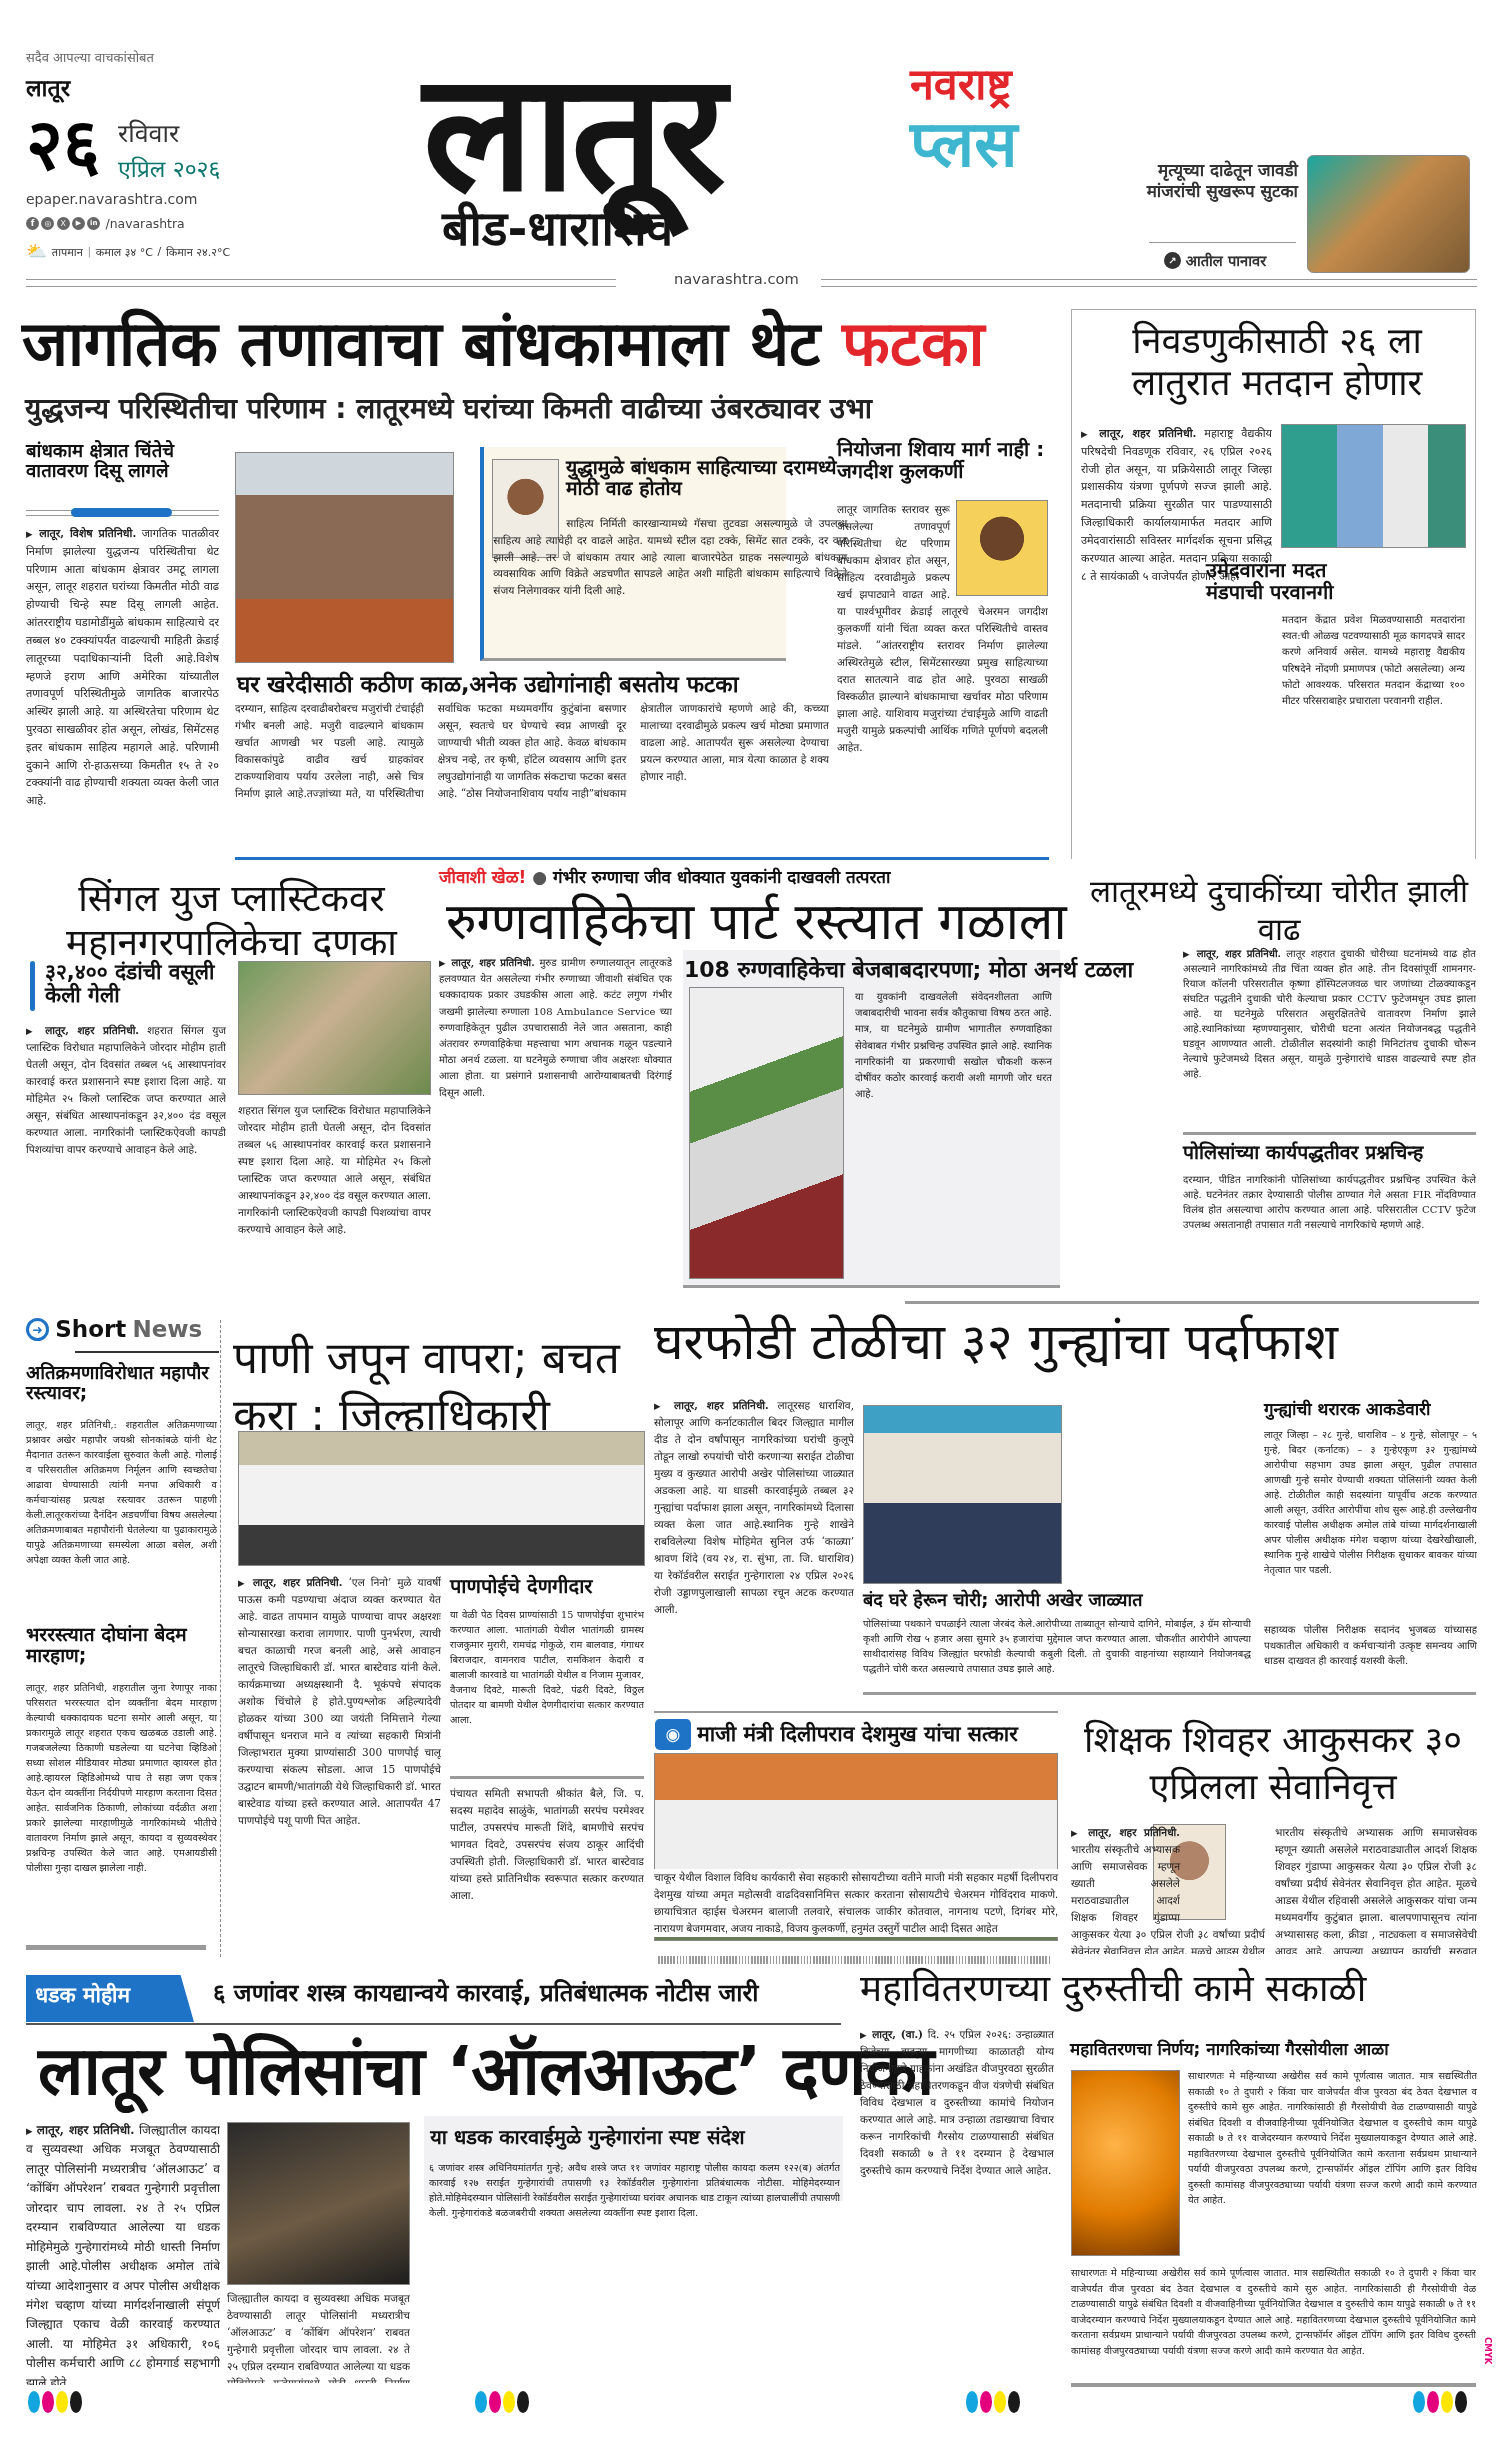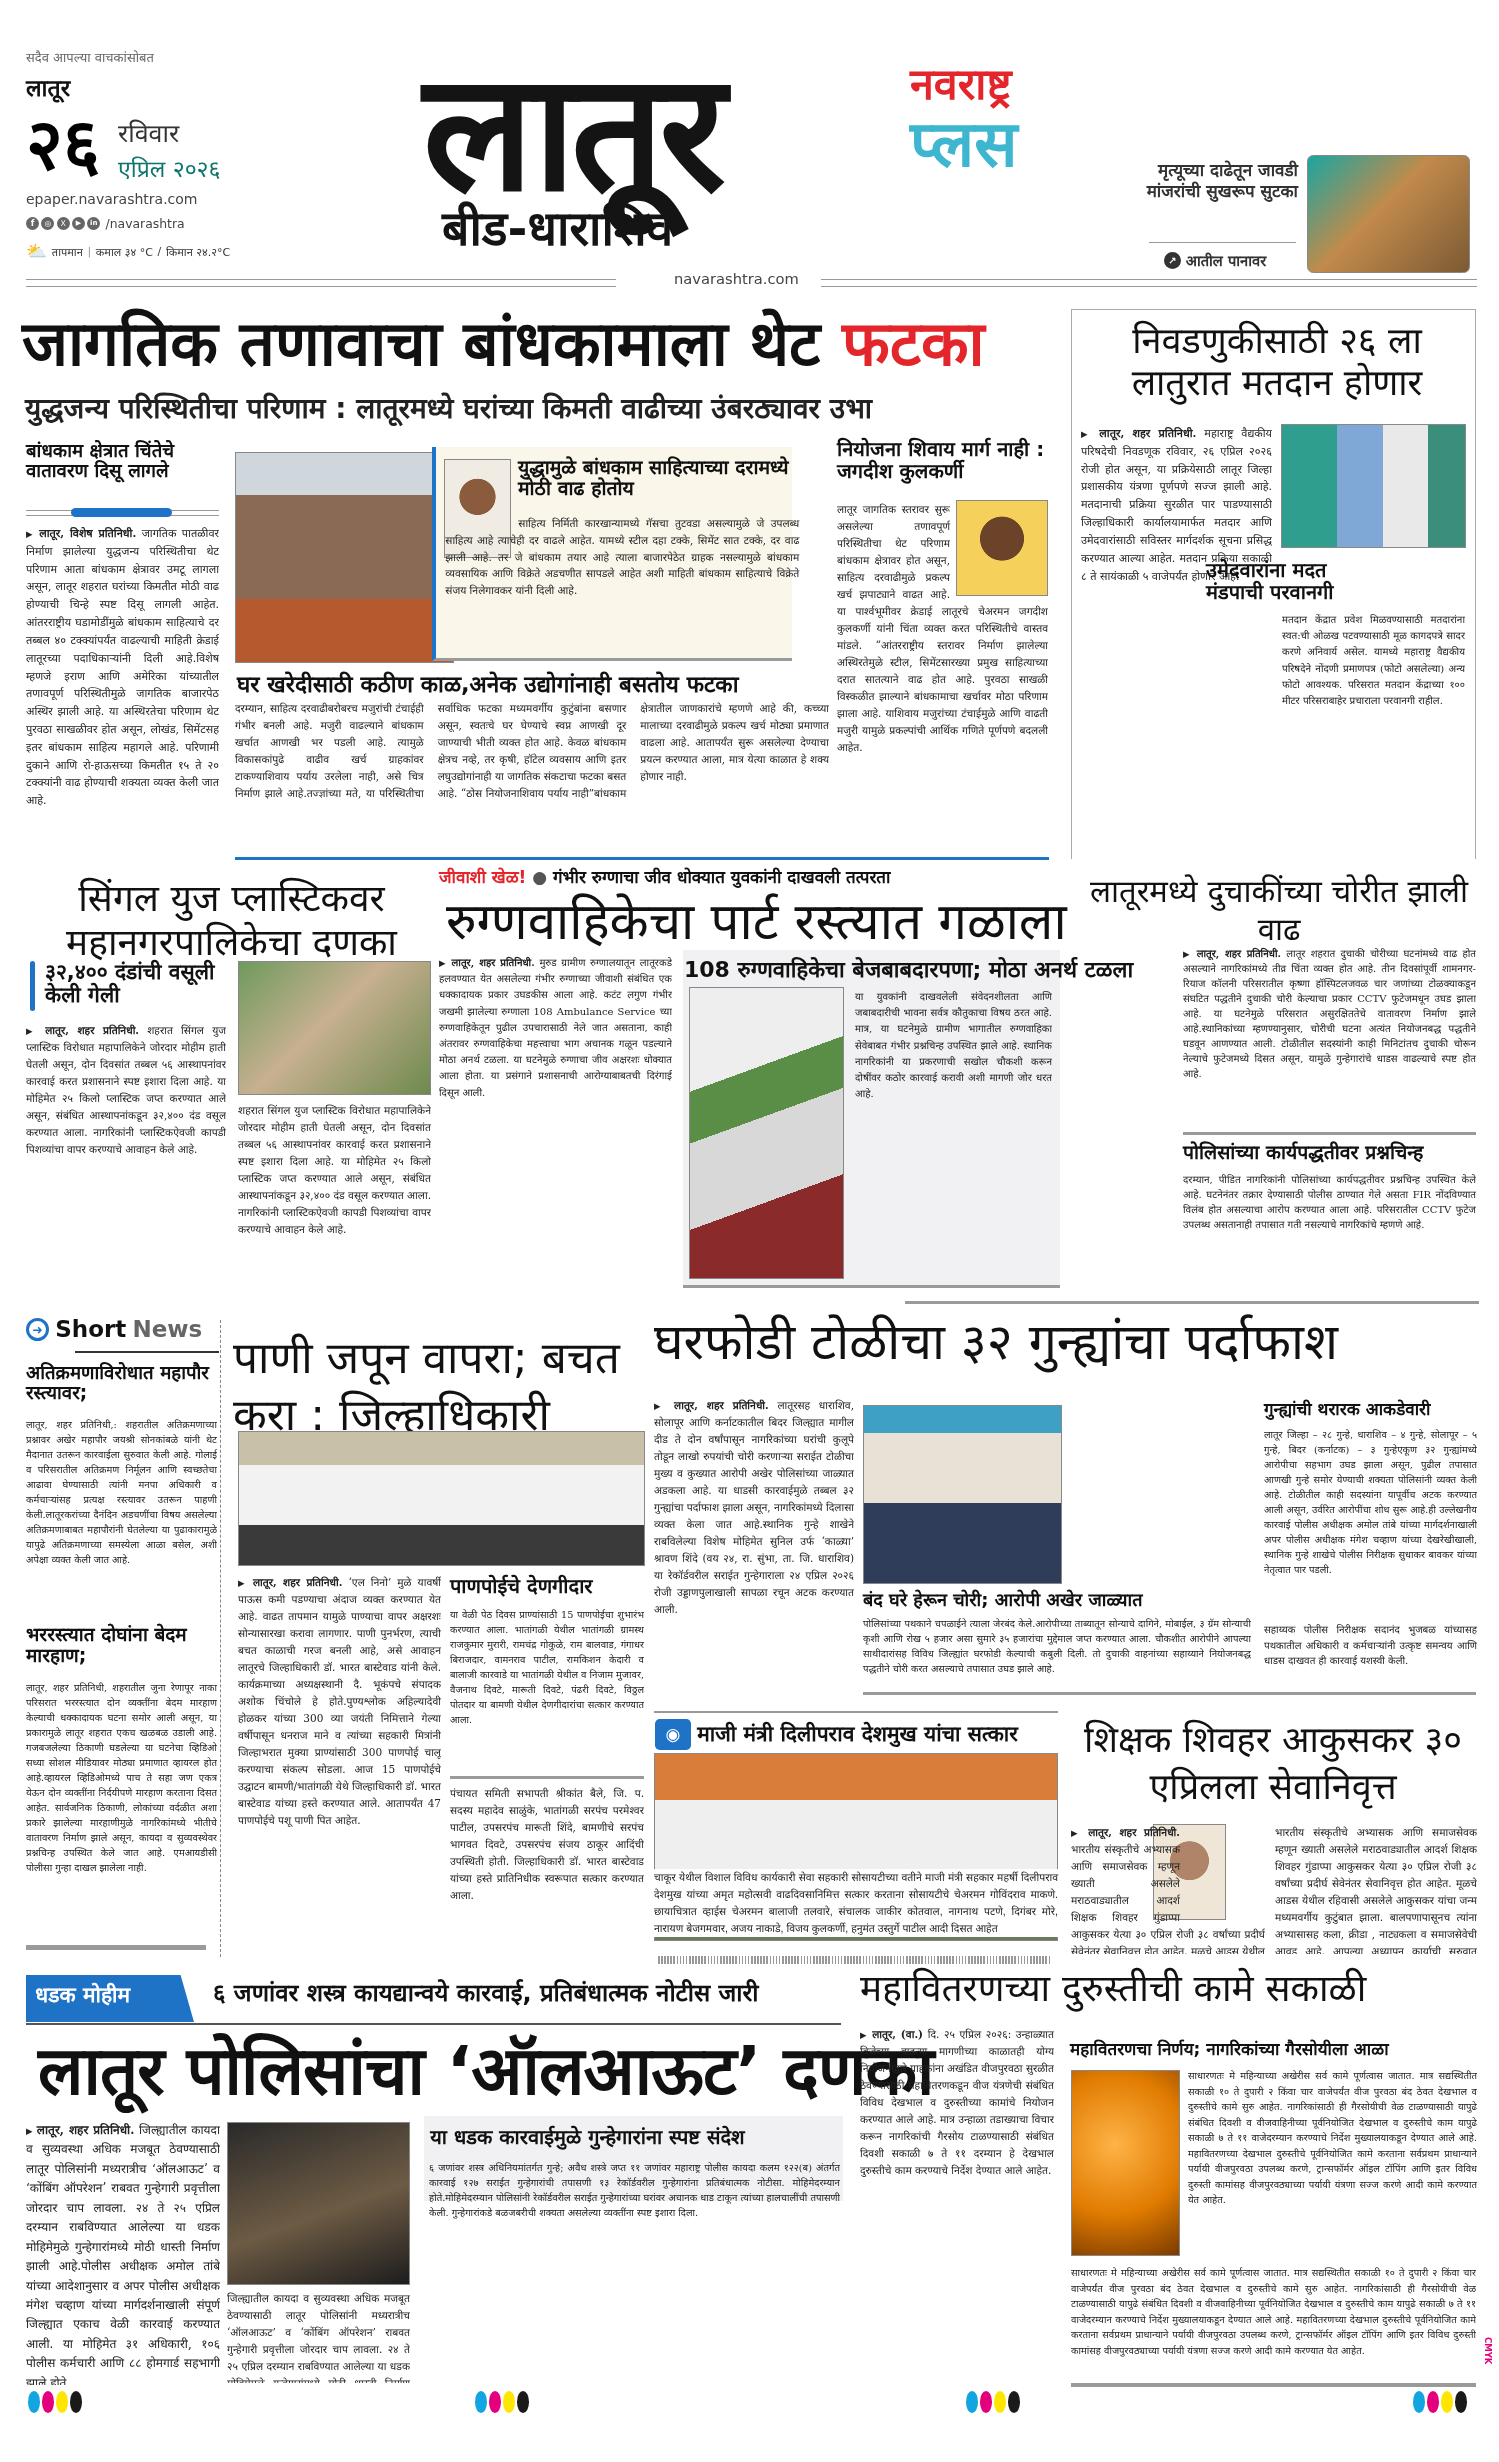--- a/index.html
+++ b/index.html
@@ -74,21 +74,21 @@
 <div class="abs hl" style="left:26px;top:441px;width:186px;font-size:18.6px">बांधकाम क्षेत्रात चिंतेचे वातावरण दिसू लागले</div>
 <div class="abs" style="left:26px;top:510px;width:193px;height:6.2px;border-top:1.6px solid #999;border-bottom:1.6px solid #999"></div>
 <div class="abs" style="left:71px;top:508px;width:101px;height:9.3px;border-radius:4.7px;background:#1f73c6"></div>
 <div class="abs body" style="left:26px;top:525px;width:193px;height:334px;overflow:hidden;font-size:11px">
   <span class="byline">लातूर, विशेष प्रतिनिधी.</span>
   <span>जागतिक पातळीवर निर्माण झालेल्या युद्धजन्य परिस्थितीचा थेट परिणाम आता बांधकाम क्षेत्रावर उमटू लागला असून, लातूर शहरात घरांच्या किमतीत मोठी वाढ होण्याची चिन्हे स्पष्ट दिसू लागली आहेत. आंतरराष्ट्रीय घडामोडींमुळे बांधकाम साहित्याचे दर तब्बल ४० टक्क्यांपर्यंत वाढल्याची माहिती क्रेडाई लातूरच्या पदाधिकाऱ्यांनी दिली आहे.विशेष म्हणजे इराण आणि अमेरिका यांच्यातील तणावपूर्ण परिस्थितीमुळे जागतिक बाजारपेठ अस्थिर झाली आहे. या अस्थिरतेचा परिणाम थेट पुरवठा साखळीवर होत असून, लोखंड, सिमेंटसह इतर बांधकाम साहित्य महागले आहे. परिणामी दुकाने आणि रो-हाऊसच्या किमतीत १५ ते २० टक्क्यांनी वाढ होण्याची शक्यता व्यक्त केली जात आहे.</span>
 </div>
 
 <div class="abs photo" style="left:235px;top:452px;width:219px;height:211px;background:linear-gradient(180deg,#cfd6dc 0 20%,#8a6a55 20% 70%,#b45a2e 70%)"></div>
 
-<div class="abs boxbg" style="left:432px;top:447px;width:360px;height:214px;border-left:4.7px solid #1f73c6;border-bottom:3.1px solid #9a9a9a">
+<div class="abs boxbg" style="left:480px;top:447px;width:306px;height:214px;border-left:4.7px solid #1f73c6;border-bottom:3.1px solid #9a9a9a">
   <div class="abs photo portrait" style="left:7.8px;top:12.4px;width:67px;height:99px"></div>
   <div class="abs hl" style="left:82px;top:11px;width:279px;font-size:19.4px">युद्धामुळे बांधकाम साहित्याच्या दरामध्ये मोठी वाढ होतोय</div>
   <div class="abs body" style="left:9.3px;top:68px;width:354px;font-size:10.5px;line-height:1.6;text-indent:73px">साहित्य निर्मिती कारखान्यामध्ये गॅसचा तुटवडा असल्यामुळे जे उपलब्ध साहित्य आहे त्याचेही दर वाढले आहेत. यामध्ये स्टील दहा टक्के, सिमेंट सात टक्के, दर वाढ झाली आहे. तर जे बांधकाम तयार आहे त्याला बाजारपेठेत ग्राहक नसल्यामुळे बांधकाम व्यवसायिक आणि विक्रेते अडचणीत सापडले आहेत अशी माहिती बांधकाम साहित्याचे विक्रेते संजय निलेगावकर यांनी दिली आहे.</div>
 </div>
 
 <div class="abs hl" style="left:837px;top:439px;width:211px;font-size:20px">नियोजना शिवाय मार्ग नाही : जगदीश कुलकर्णी</div>
 <div class="abs photo portrait" style="left:956px;top:500px;width:92px;height:96px;background:radial-gradient(circle at 50% 40%,#6b4328 0 30%,#f5d05a 31%)"></div>
 <div class="abs body" style="left:837px;top:501px;width:211px;height:349px;overflow:hidden;font-size:10.5px">
   <span style="float:right;width:98px;height:99px"></span>
   <span>लातूर जागतिक स्तरावर सुरू असलेल्या तणावपूर्ण परिस्थितीचा थेट परिणाम बांधकाम क्षेत्रावर होत असून, साहित्य दरवाढीमुळे प्रकल्प खर्च झपाट्याने वाढत आहे. या पार्श्वभूमीवर क्रेडाई लातूरचे चेअरमन जगदीश कुलकर्णी यांनी चिंता व्यक्त करत परिस्थितीचे वास्तव मांडले. “आंतरराष्ट्रीय स्तरावर निर्माण झालेल्या अस्थिरतेमुळे स्टील, सिमेंटसारख्या प्रमुख साहित्याच्या दरात सातत्याने वाढ होत आहे. पुरवठा साखळी विस्कळीत झाल्याने बांधकामाचा खर्चावर मोठा परिणाम झाला आहे. याशिवाय मजुरांच्या टंचाईमुळे आणि वाढती मजुरी यामुळे प्रकल्पांची आर्थिक गणिते पूर्णपणे बदलली आहेत.</span>

